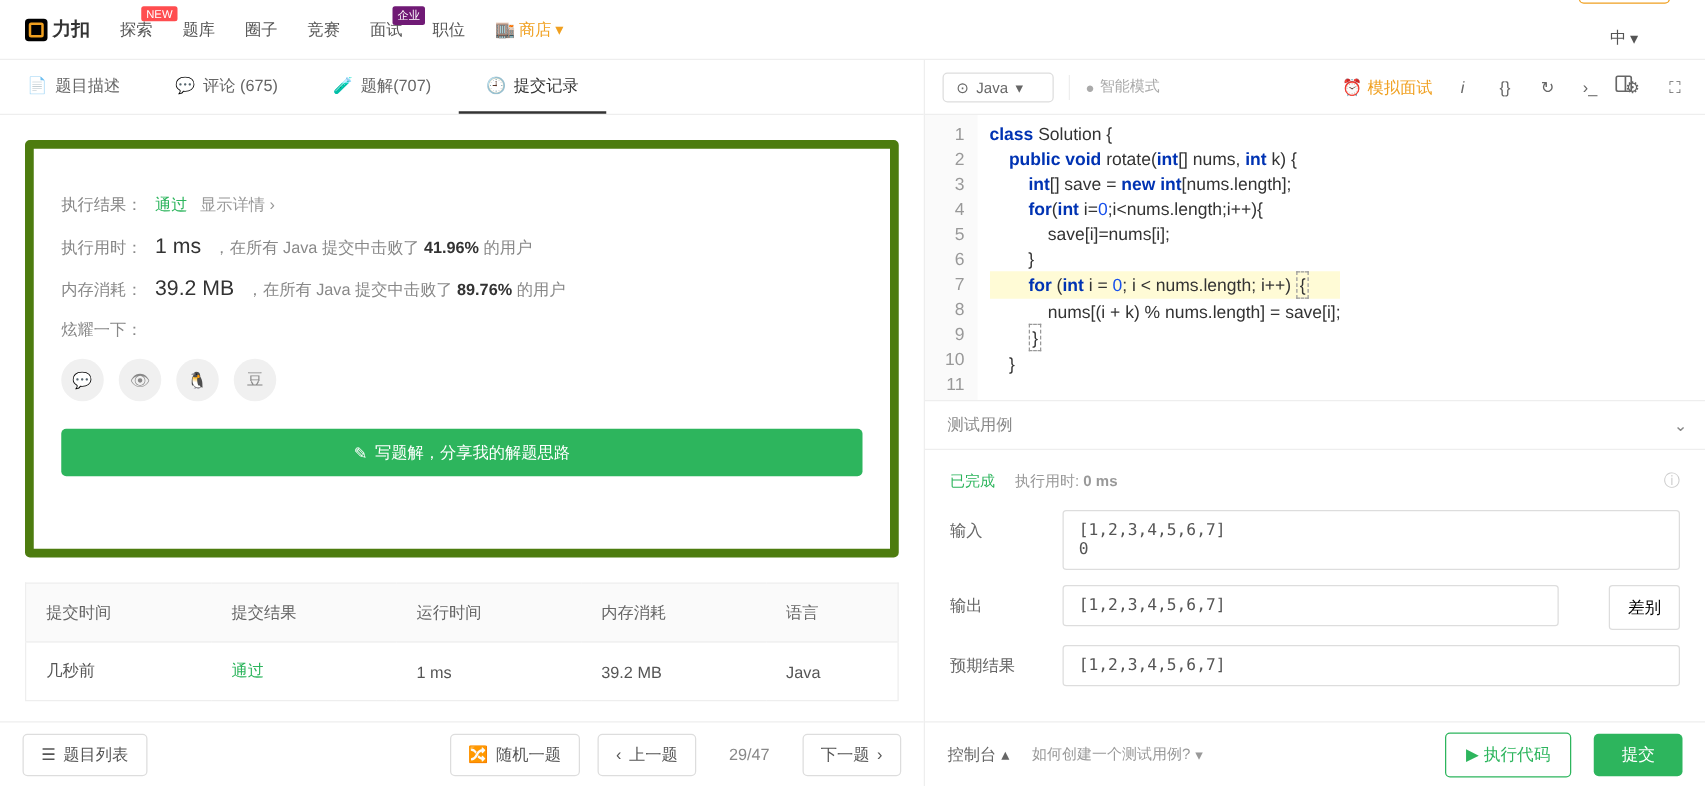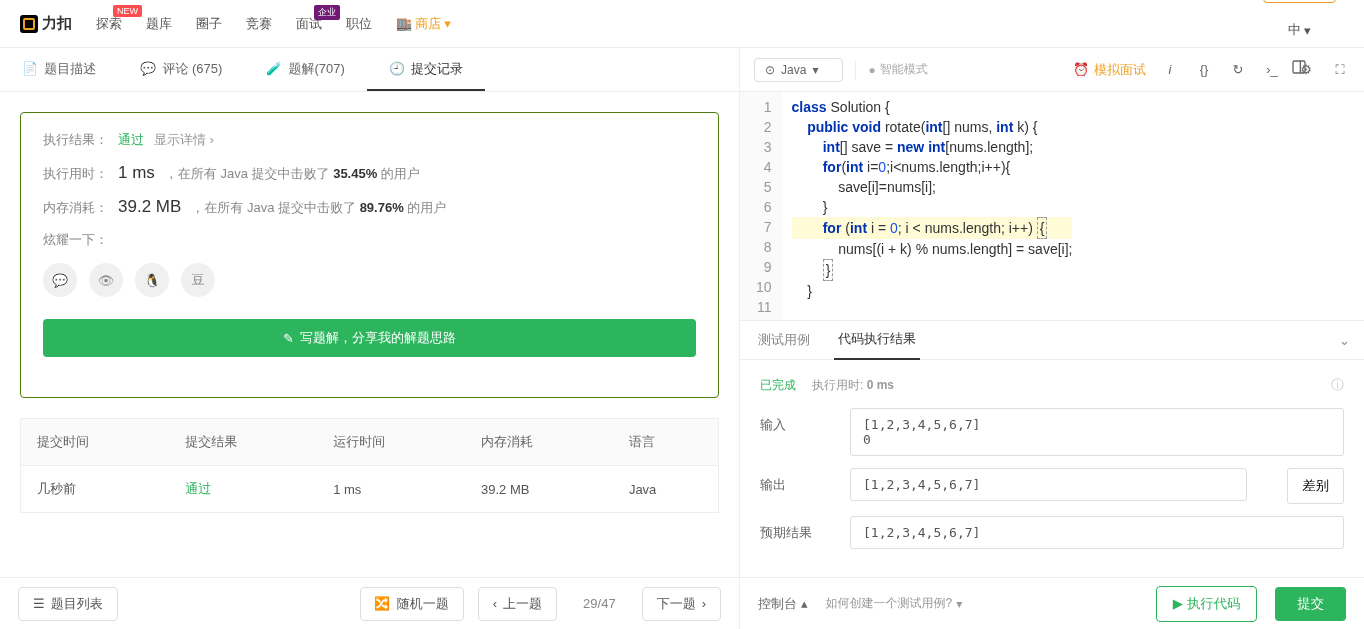--- a/index.html
+++ b/index.html
@@ -17,21 +17,21 @@
 .btn-outline.orange { border-color:#f0a020; color:#f0a020; }
 .new-feature { background:#2db55d; color:#fff; padding:3px 8px; font-size:12px; }
 .icon-btn { width:20px; height:20px; cursor:pointer; color:#666; display:flex; align-items:center; justify-content:center; }
 .avatar { width:28px; height:28px; border-radius:50%; background:linear-gradient(135deg,#f5a623,#d0021b); }
 .main { display:flex; height:calc(100vh - 48px); }
 .left-panel { width:740px; border-right:1px solid #eee; display:flex; flex-direction:column; }
 .tabs { display:flex; border-bottom:1px solid #eee; height:44px; }
 .tab { padding:0 22px; display:flex; align-items:center; gap:6px; color:#666; cursor:pointer; border-bottom:2px solid transparent; font-size:13px; }
 .tab.active { color:#333; border-bottom-color:#333; background:#fff; }
 .tab-content { flex:1; padding:20px; overflow-y:auto; }
-.result-card { border:1px solid #4d7c0f; border-radius:4px; padding:18px 22px; }
+.result-card { border:7px solid #4d7c0f; border-radius:4px; padding:36px 22px; }
 .result-row { display:flex; align-items:baseline; gap:10px; margin-bottom:14px; font-size:13px; color:#666; }
 .result-row .label { color:#888; }
 .result-row .pass { color:#2db55d; }
 .result-row .detail-link { color:#999; cursor:pointer; }
 .result-row .big { font-size:17px; font-weight:500; color:#333; }
 .result-row .text { color:#888; }
 .share-btns { display:flex; gap:12px; margin-top:8px; }
 .circle-btn { width:34px; height:34px; border-radius:50%; background:#f0f0f0; display:flex; align-items:center; justify-content:center; cursor:pointer; color:#888; }
 .green-btn { width:100%; background:#2db55d; color:#fff; border:none; padding:10px; border-radius:4px; margin:22px 0; cursor:pointer; font-size:13px; display:flex; align-items:center; justify-content:center; gap:6px; }
 .table { width:100%; border:1px solid #eee; border-collapse:collapse; margin-top:20px; }
@@ -130,21 +130,21 @@
     <div class="tab-content">
       <div class="result-card">
         <div class="result-row">
           <span class="label">执行结果：</span>
           <span class="pass">通过</span>
           <span class="detail-link">显示详情 ›</span>
         </div>
         <div class="result-row">
           <span class="label">执行用时：</span>
           <span class="big">1 ms</span>
-          <span class="text"><span>，在所有 Java 提交中击败了</span> <b style="color:#333">35.45%</b><span> 的用户</span></span>
+          <span class="text"><span>，在所有 Java 提交中击败了</span> <b style="color:#333">41.96%</b><span> 的用户</span></span>
         </div>
         <div class="result-row">
           <span class="label">内存消耗：</span>
           <span class="big">39.2 MB</span>
           <span class="text"><span>，在所有 Java 提交中击败了</span> <b style="color:#333">89.76%</b><span> 的用户</span></span>
         </div>
         <div class="result-row">
             <span class="label">炫耀一下：</span>
           </div>
         <div class="share-btns">
@@ -213,21 +213,20 @@
         }
 <span class="hl">        <span class="kw">for</span> (<span class="kw">int</span> i = <span class="num">0</span>; i &lt; nums.length; i++) <span class="box">{</span></span>
             nums[(i + k) % nums.length] = save[i];
         <span class="box">}</span>
     }
 
 }</div>
     </div>
     <div class="result-tabs">
       <span class="rtab">测试用例</span>
-      <span class="rtab active">代码执行结果</span>
       <span class="chevron-down">⌄</span>
     </div>
     <div class="result-body">
       <div class="status-row">
         <span class="done">已完成</span>
         <span class="runtime-text"><span>执行用时:</span> <b>0 ms</b></span>
         <span class="info-icon">ⓘ</span>
       </div>
       <div class="io-row">
         <div class="io-label">输入</div>

